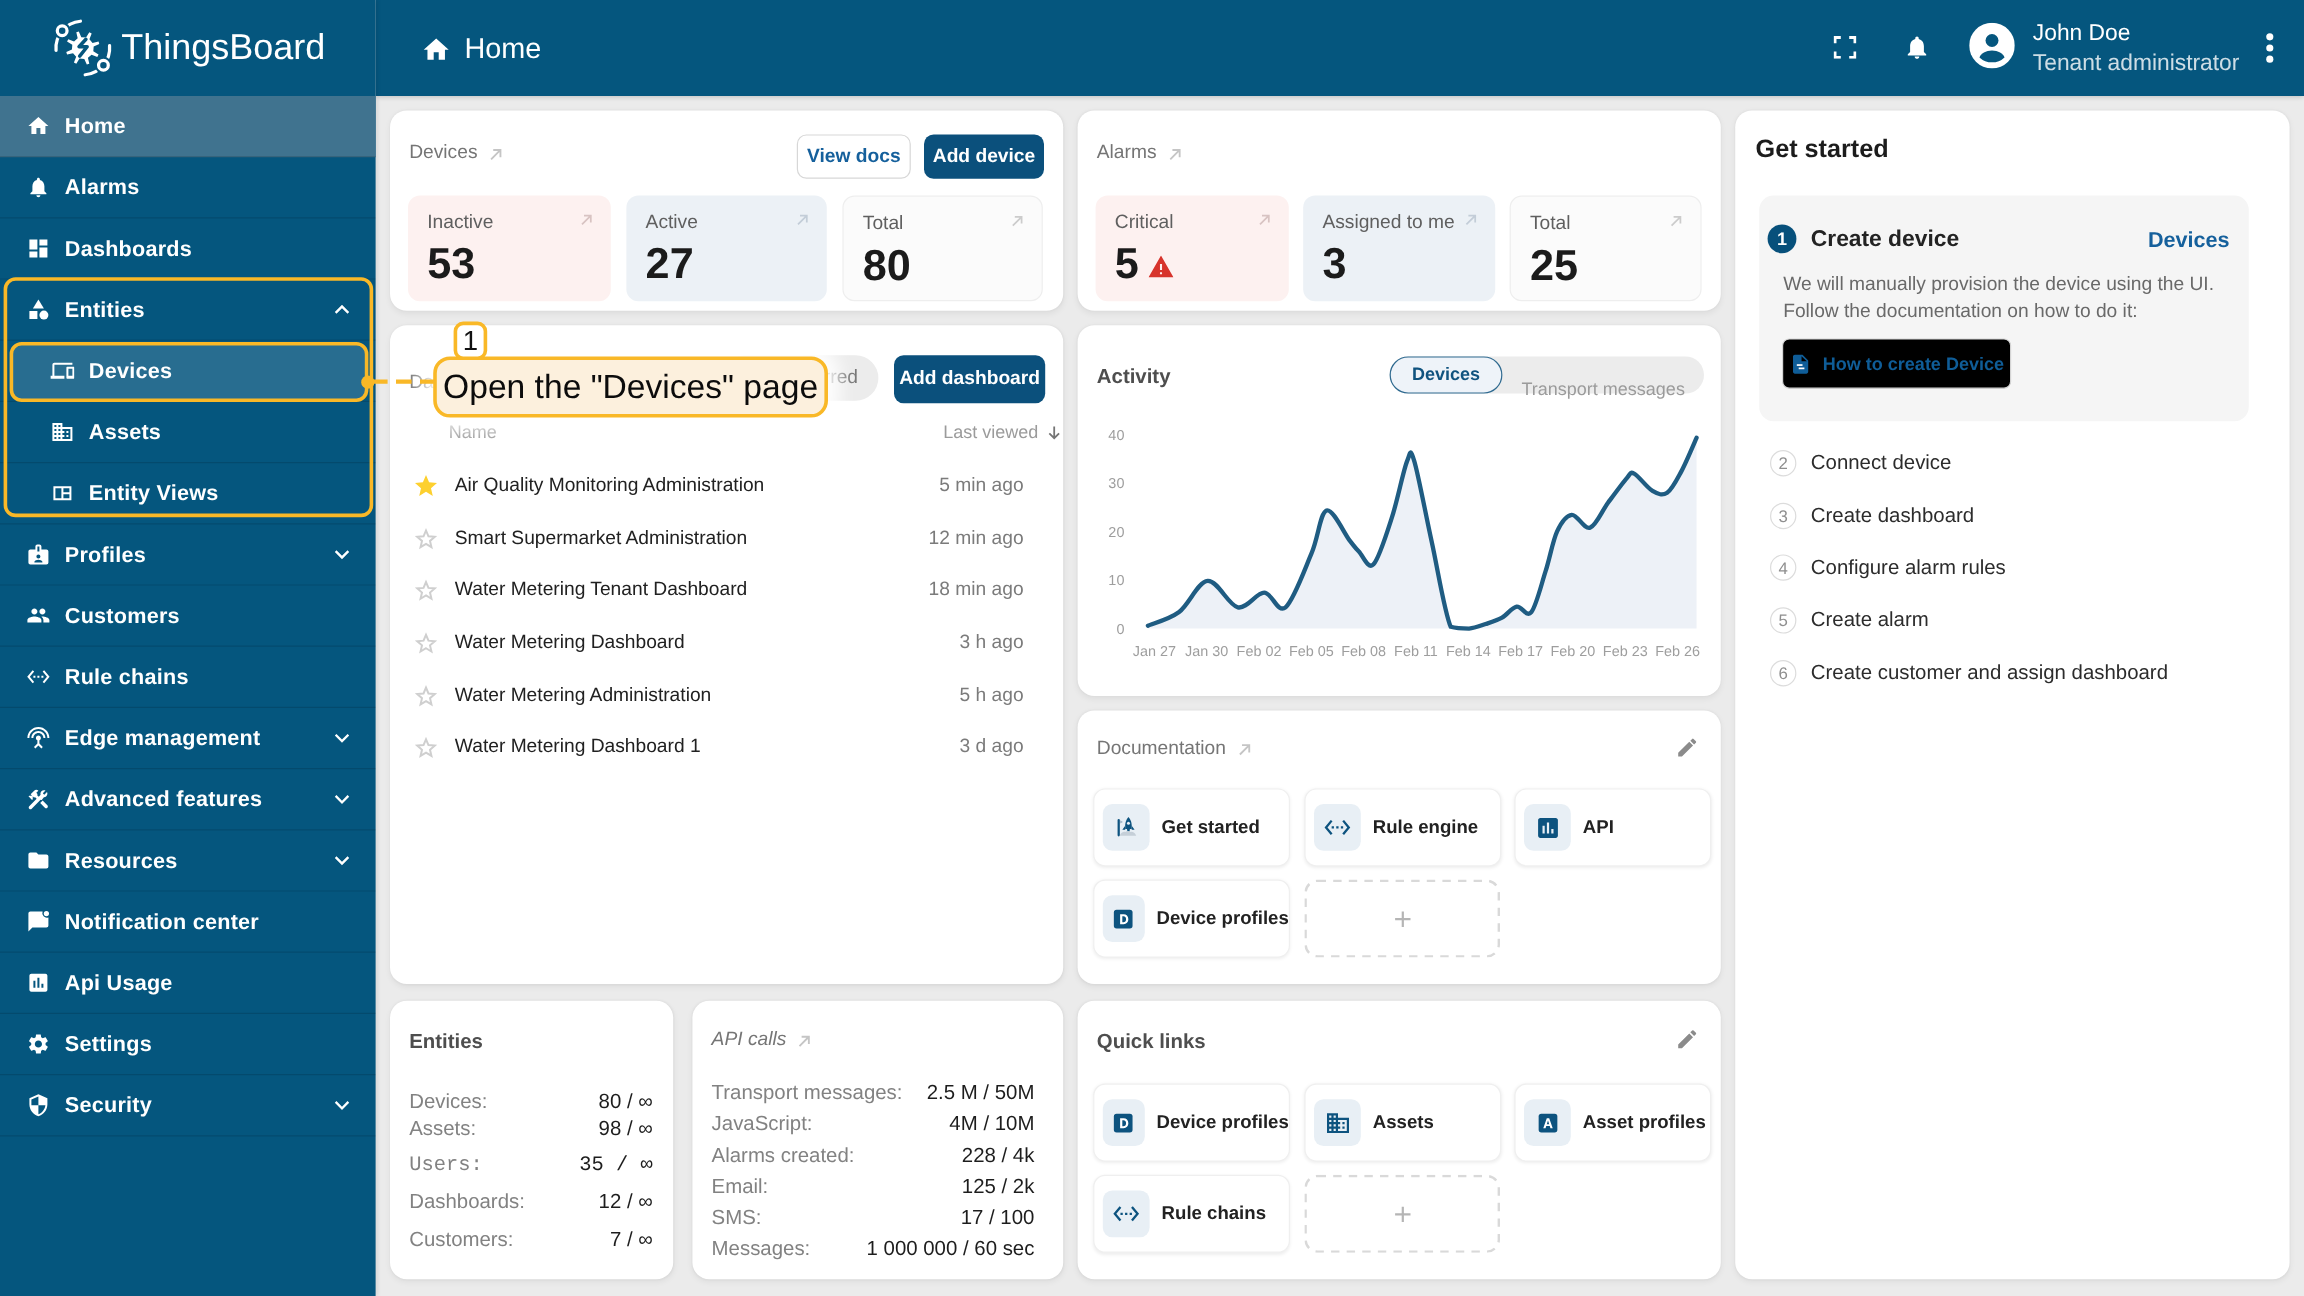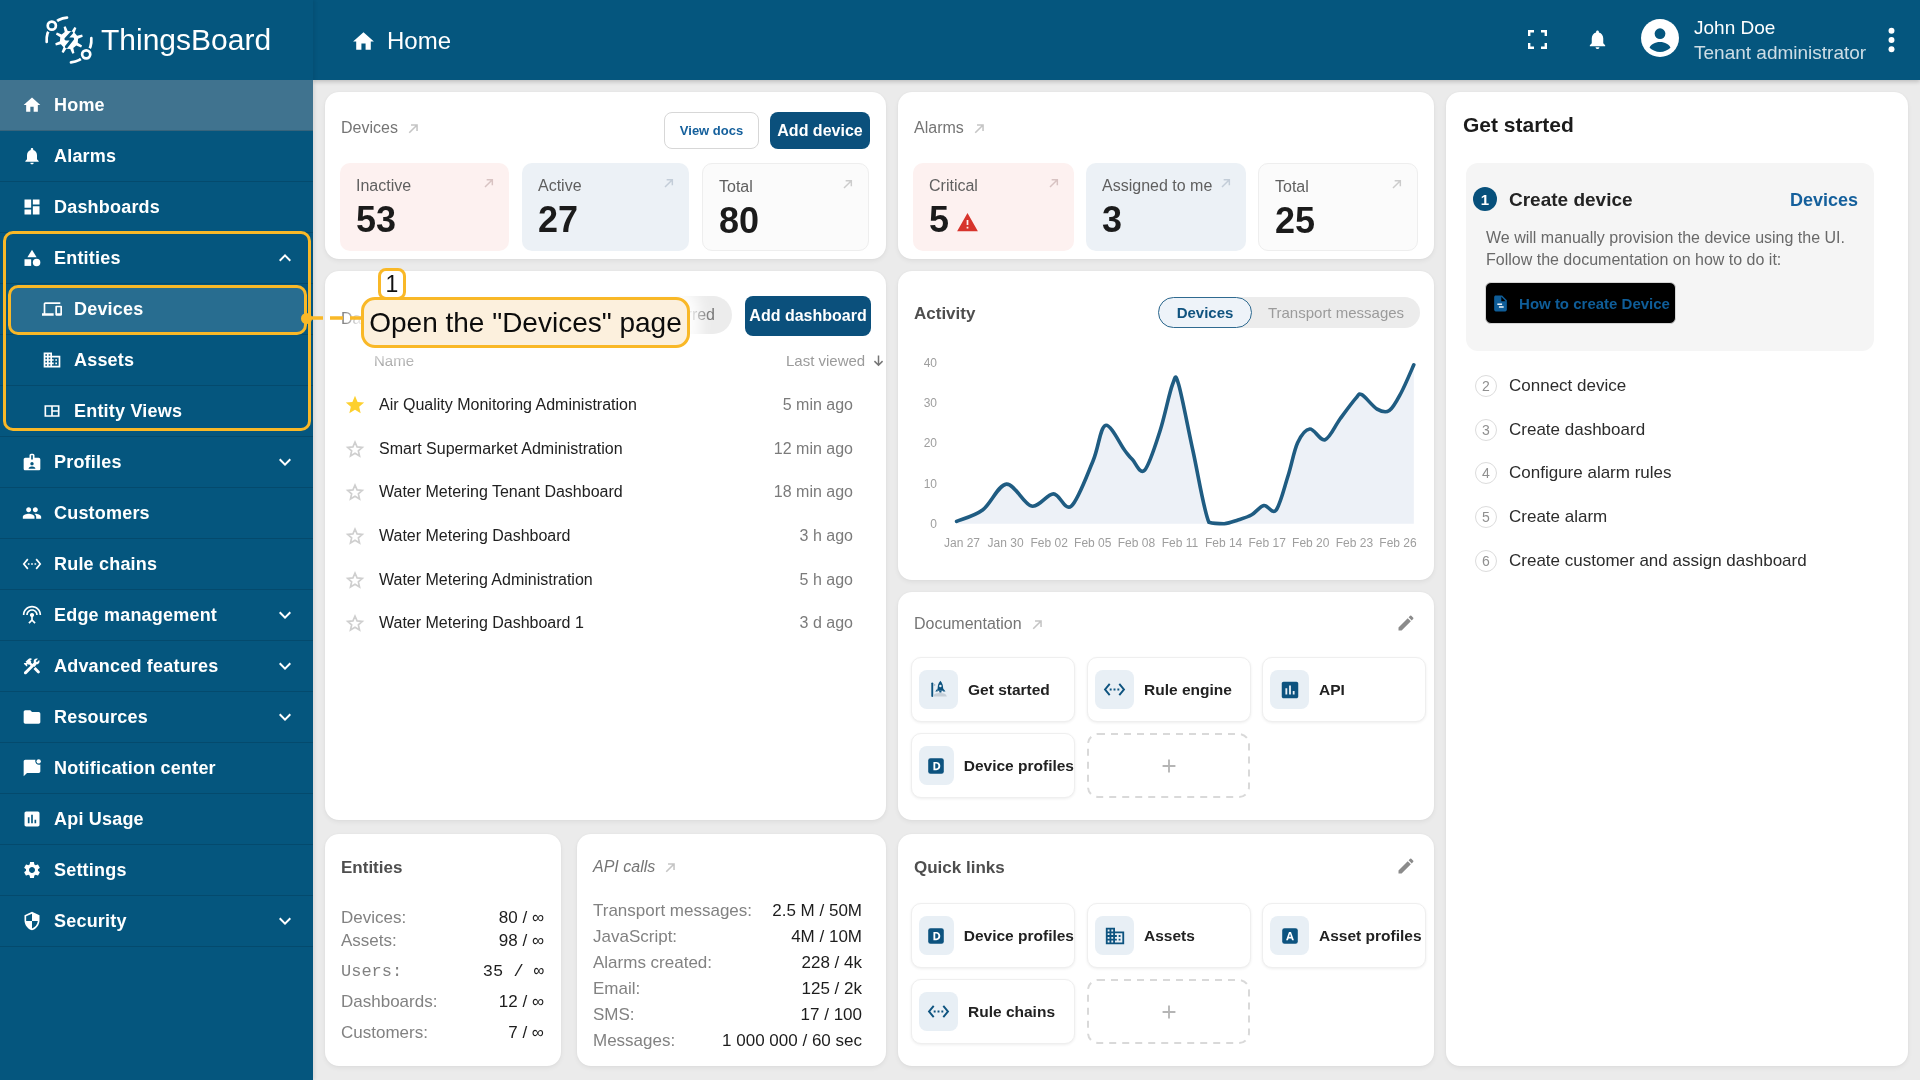--- a/index.html
+++ b/index.html
@@ -31,21 +31,21 @@
 #topbar{ position:absolute; left:313px; top:0; width:1607px; height:80px; background:var(--blue); box-shadow:0 2px 4px rgba(0,0,0,.18); }
 #topbar .home{ position:absolute; left:38px; top:27px; display:flex; align-items:center; color:#fff; }
 #topbar .home span{ font-size:24px; margin-left:11px; }
 .tbi{ position:absolute; top:30px; }
 #avatar{ position:absolute; left:1328px; top:19px; width:38px; height:38px; }
 #uname{ position:absolute; left:1381px; top:17px; color:#fff; font-size:19px; }
 #urole{ position:absolute; left:1381px; top:42px; color:rgba(255,255,255,.8); font-size:19px; }
 
 
 .btn-dark{ background:var(--btnblue); color:#fff; border-radius:8px; font-size:16px; font-weight:bold; display:flex; align-items:center; justify-content:center; position:absolute; }
-.btn-light{ background:#fff; color:var(--linkblue); border:1px solid #d7d7d7; border-radius:8px; font-size:13px; font-weight:bold; display:flex; align-items:center; justify-content:center; position:absolute; }
+.btn-light{ background:#fff; color:var(--linkblue); border:1px solid #d7d7d7; border-radius:8px; font-size:16px; font-weight:bold; display:flex; align-items:center; justify-content:center; position:absolute; }
 
 
 .tile{ position:absolute; top:71px; height:88px; border-radius:10px; }
 .tile .tl{ position:absolute; left:16px; top:14px; font-size:16px; color:#5f5f5f; white-space:nowrap; }
 .tile .tv{ position:absolute; left:16px; top:36px; font-size:36px; font-weight:bold; color:#1b1b1b; display:flex; align-items:center; gap:8px;}
 .tile .ar{ position:absolute; right:12px; top:12px; }
 .t-red{ background:#fdf1f0; }
 .t-blue{ background:#ecf1f6; }
 .t-gray{ background:#fbfbfb; border:1px solid #eee; }
 
@@ -364,21 +364,21 @@
       </svg>
     <span class="nm">Water Metering Dashboard 1</span>
       <span class="tm">3 d ago</span>
   </div>
 </div>
 
 <div class="card" style="left:898px; top:271px; width:536px; height:309px;">
   <div style="position:absolute; left:16px; top:33px; font-size:17px; font-weight:bold; color:#4e4e4e;">Activity</div>
   <div style="position:absolute; left:260px; top:26px; width:262px; height:31px; background:#ececec; border-radius:17px;">
     <div style="position:absolute; left:0; top:0; width:94px; height:31px; background:#eef3f9; border:1.8px solid #2f6a90; border-radius:17px; display:flex; align-items:center; justify-content:center; font-size:15px; font-weight:bold; color:#10537f;">Devices</div>
-    <div style="position:absolute; left:94px; top:0; right:0; height:31px; display:flex; align-items:center; justify-content:center; font-size:15px; color:#9b9b9b;">Transport messages</div>
+    <div style="position:absolute; left:94px; top:12px; right:0; height:31px; display:flex; align-items:center; justify-content:center; font-size:15px; color:#9b9b9b;">Transport messages</div>
   </div>
   <svg style="position:absolute;left:0;top:0;" width="536" height="309" viewBox="0 0 536 309">
 <text x="39" y="257.3" text-anchor="end" font-size="12" fill="#9e9e9e">0</text>
       <text x="39" y="216.8" text-anchor="end" font-size="12" fill="#9e9e9e">10</text>
       <text x="39" y="176.4" text-anchor="end" font-size="12" fill="#9e9e9e">20</text>
       <text x="39" y="135.9" text-anchor="end" font-size="12" fill="#9e9e9e">30</text>
       <text x="39" y="95.5" text-anchor="end" font-size="12" fill="#9e9e9e">40</text>
 <text x="64.0" y="276" text-anchor="middle" font-size="12" fill="#9e9e9e">Jan 27</text>
       <text x="107.6" y="276" text-anchor="middle" font-size="12" fill="#9e9e9e">Jan 30</text>
       <text x="151.2" y="276" text-anchor="middle" font-size="12" fill="#9e9e9e">Feb 02</text>

